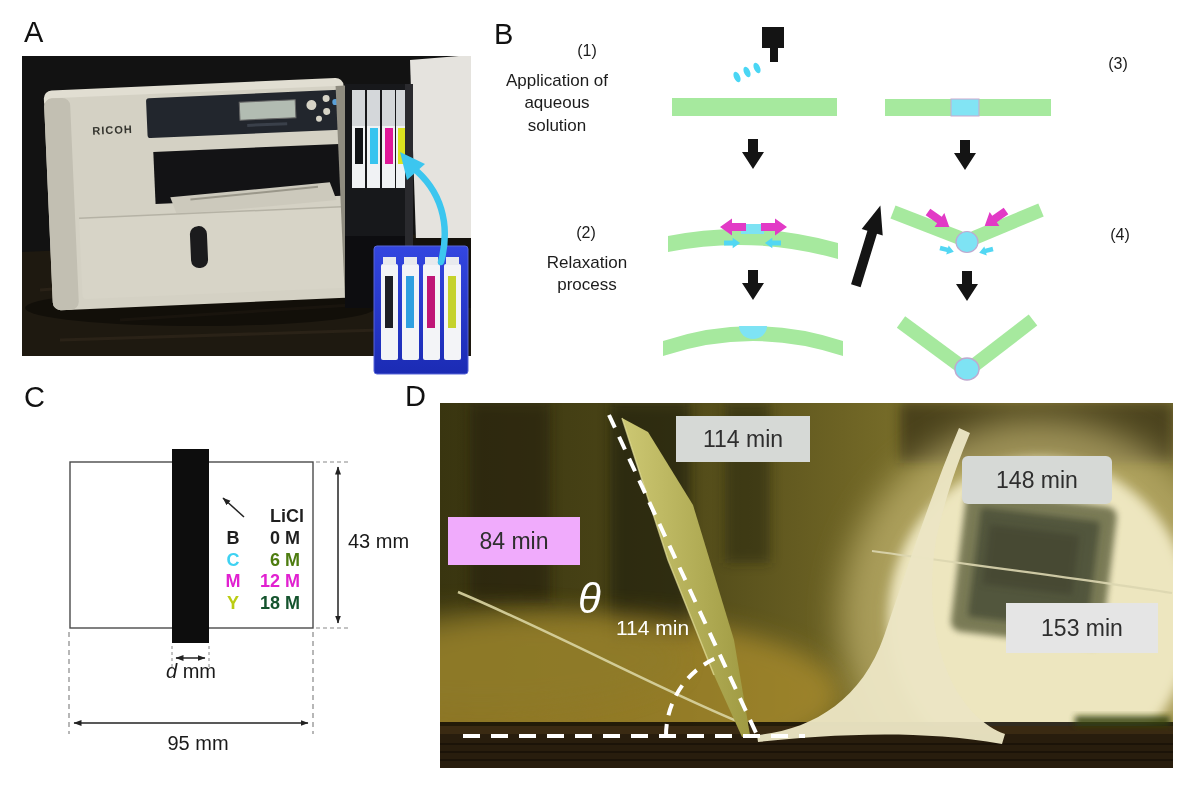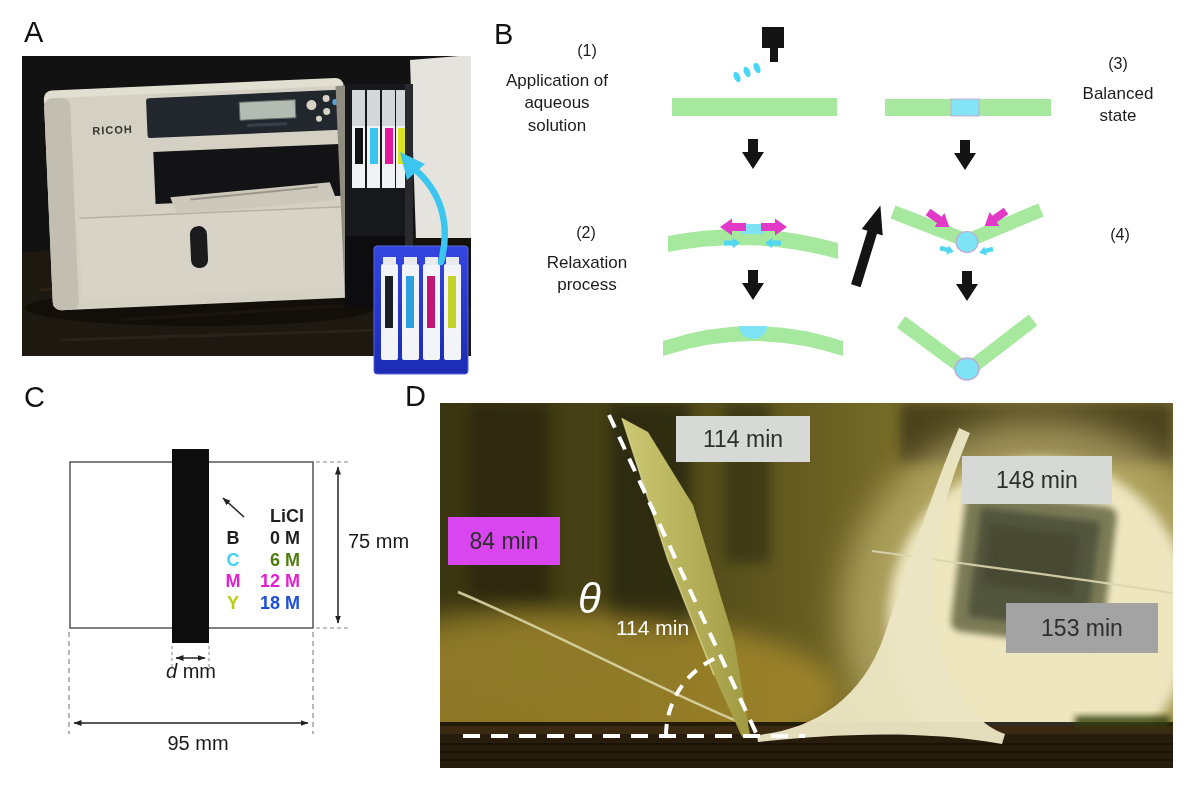--- a/index.html
+++ b/index.html
@@ -229,48 +229,47 @@
 </svg>
 
 <div class="abs plabel" style="left:24px;top:16px">A</div>
 <div class="abs plabel" style="left:494px;top:18px">B</div>
 <div class="abs plabel" style="left:24px;top:381px">C</div>
 <div class="abs plabel" style="left:405px;top:380px">D</div>
 
 <div class="abs stepnum" style="left:547px;top:42px;width:80px">(1)</div>
 <div class="abs cap" style="left:494px;top:70px;width:126px">Application of aqueous solution</div>
 <div class="abs stepnum" style="left:1078px;top:55px;width:80px">(3)</div>
-<div class="abs cap" style="left:1066px;top:83px;width:104px">Balanced state</div>
 <div class="abs stepnum" style="left:546px;top:224px;width:80px">(2)</div>
 <div class="abs cap" style="left:537px;top:252px;width:100px">Relaxation process</div>
 <div class="abs stepnum" style="left:1080px;top:226px;width:80px">(4)</div>
 
 <div class="abs lg-title" style="left:222px;top:506px;width:82px">LiCl</div>
 <div class="abs lg" style="left:222px;top:528px">
   <div class="lg-row">
     <span class="lg-ink" style="color: rgb(31, 31, 31);">B</span>
     <span class="lg-conc" style="color: rgb(31, 31, 31);">0 M</span>
   </div>
   <div class="lg-row">
     <span class="lg-ink" style="color: rgb(62, 210, 242);">C</span>
     <span class="lg-conc" style="color: #4d7c0f;">6 M</span>
   </div>
   <div class="lg-row">
     <span class="lg-ink" style="color: rgb(225, 32, 208);">M</span>
     <span class="lg-conc" style="color: rgb(225, 32, 208);">12 M</span>
   </div>
   <div class="lg-row">
     <span class="lg-ink" style="color: rgb(186, 204, 18);">Y</span>
-    <span class="lg-conc" style="color: #1d4ed8;">18 M</span>
+    <span class="lg-conc" style="color: #14532d;">18 M</span>
   </div>
 </div>
-<div class="abs c-text" style="left:348px;top:530px">75 mm</div>
+<div class="abs c-text" style="left:348px;top:530px">43 mm</div>
 <div class="abs c-text" style="left:148px;top:660px;width:86px;text-align:center"><i>d</i><span> mm</span></div>
 <div class="abs c-text" style="left:138px;top:732px;width:120px;text-align:center">95 mm</div>
 
-<div class="abs dlabel" style="left: 448px; top: 517px; width: 112px; height: 48px; background-color: #d946ef; text-align: right;">84 min</div>
+<div class="abs dlabel" style="left: 448px; top: 517px; width: 132px; height: 48px; background-color: #f0abfc; text-align: right;">84 min</div>
 <div class="abs dlabel" style="left: 676px; top: 416px; width: 134px; height: 46px; background-color: rgb(214, 217, 214);">114 min</div>
-<div class="abs dlabel" style="left: 962px; top: 456px; width: 150px; height: 48px; background-color: rgb(214, 217, 214);">148 min</div>
-<div class="abs dlabel" style="left: 1006px; top: 603px; width: 152px; height: 50px; background-color: #a3a3a3;">153 min</div>
+<div class="abs dlabel" style="left: 962px; top: 456px; width: 150px; height: 48px; background-color: rgb(214, 217, 214); border-radius: 6px;">148 min</div>
+<div class="abs dlabel" style="left: 1006px; top: 603px; width: 152px; height: 50px; background-color: #e5e5e5;">153 min</div>
 <div class="abs theta" style="left:578px;top:578px">θ</div>
 <div class="abs theta-sub" style="left:616px;top:617px">114 min</div>
 
 </div>
 
 </body></html>

